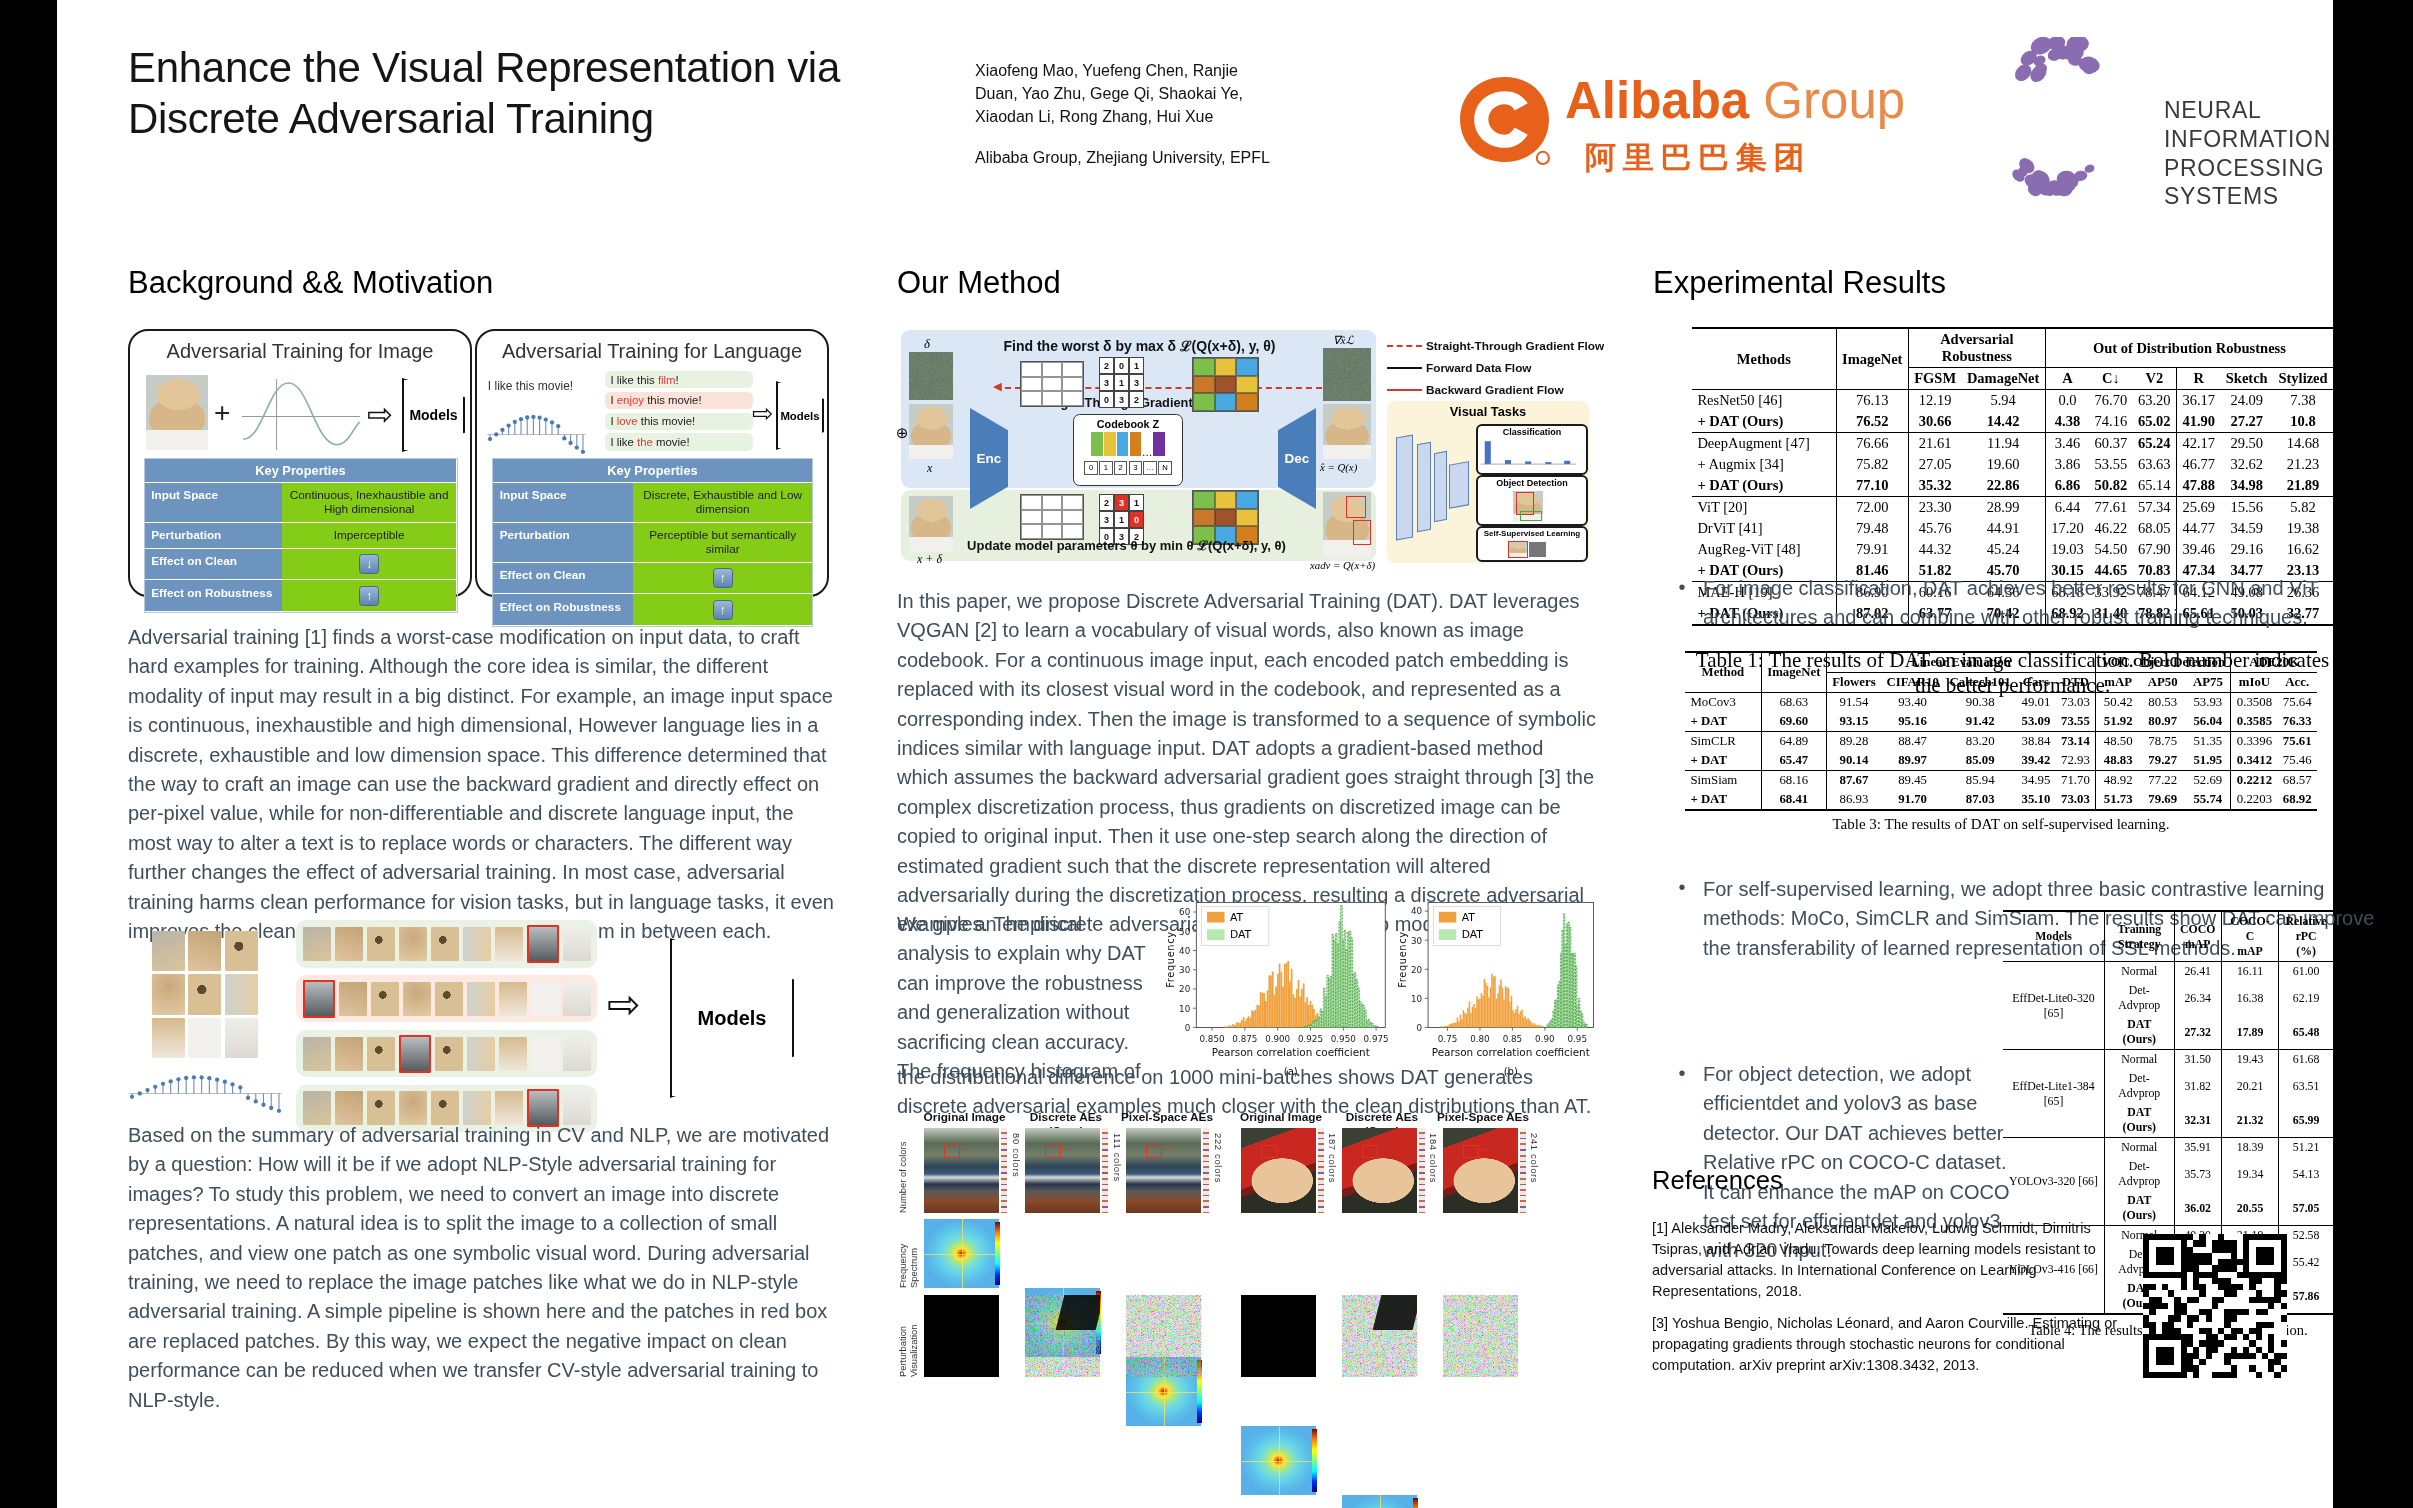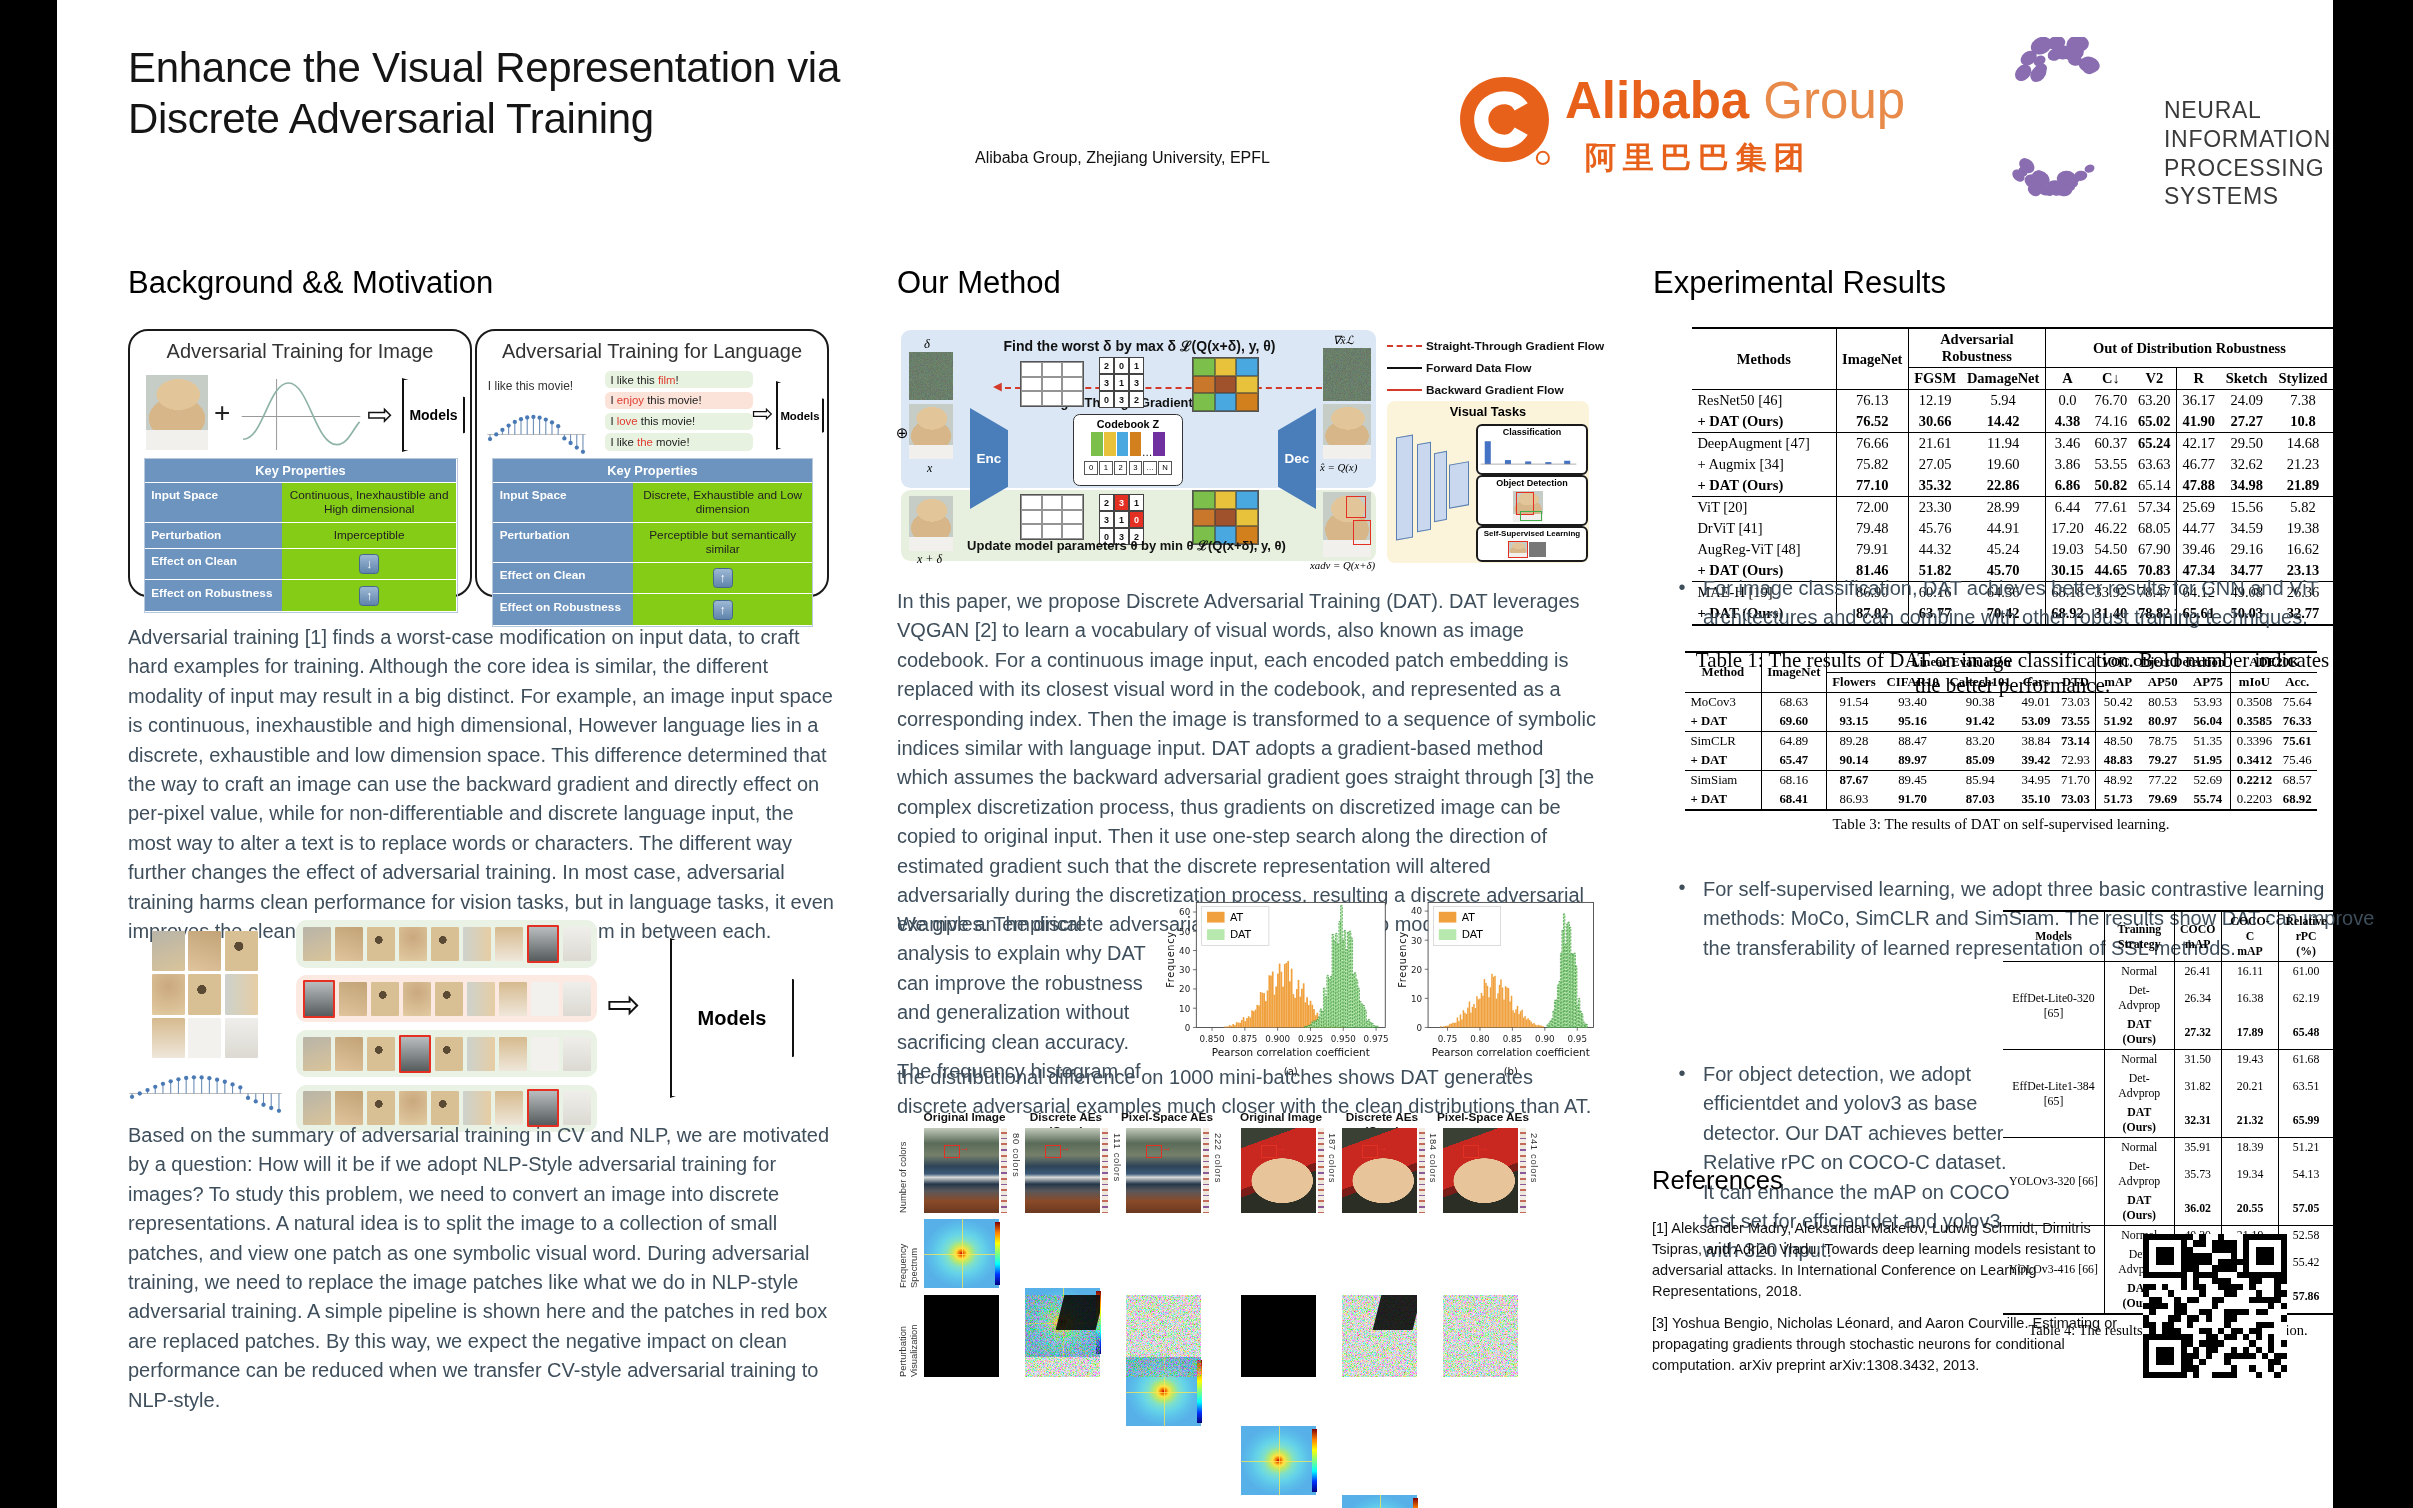--- a/index.html
+++ b/index.html
@@ -129,20 +129,21 @@
       <filter id="nzD">
           <feTurbulence type="fractalNoise" baseFrequency="0.8" numOctaves="2" seed="3"></feTurbulence>
         <feColorMatrix type="matrix" values="0.15 0 0 0 0.07 0 0.22 0 0 0.1 0 0 0.15 0 0.07 0 0 0 0 1"></feColorMatrix>
         </filter>
     </defs>
   </svg>
 
   <div class="poster">
 
     <div class="abs ttl" style="left:71px;top:42px;width:801px;">Enhance the Visual Representation via Discrete Adversarial Training</div>
+    <div class="abs authors" style="left:918px;top:59px;width:300px;">Xiaofeng Mao, Yuefeng Chen, Ranjie Duan, Yao Zhu, Gege Qi, Shaokai Ye, Xiaodan Li, Rong Zhang, Hui Xue</div>
     <div class="abs affil" style="left:918px;top:149px;width:337px;">Alibaba Group, Zhejiang University, EPFL</div>
 
     <div class="abs" style="left:1397px;top:64px;width:532px;height:135px;">
       <svg class="abs" style="left:0;top:5.4px;" width="101" height="101" viewBox="0 0 100 100">
         <path d="M50 8 C78 8 94 28 94 50 C94 74 76 92 50 92 C24 92 6 74 6 50 C6 26 24 8 50 8 Z M50 22 C33 22 20 34 20 50 C20 66 33 78 50 78 C60 78 68 73 73 65 L60 58 C57 63 54 65 50 65 C41 65 34 58 34 50 C34 42 41 35 50 35 C54 35 58 37 60 41 L73 34 C68 26 60 22 50 22 Z" fill="#E8611A"></path>
         <circle cx="88" cy="88" r="6" fill="none" stroke="#E8611A" stroke-width="2"></circle>
       </svg>
       <div class="abs" style="left:111px;top:6.7px;white-space:nowrap;">
         <span class="ali-word">Alibaba</span><span class="ali-word2"> Group</span>
       </div>

